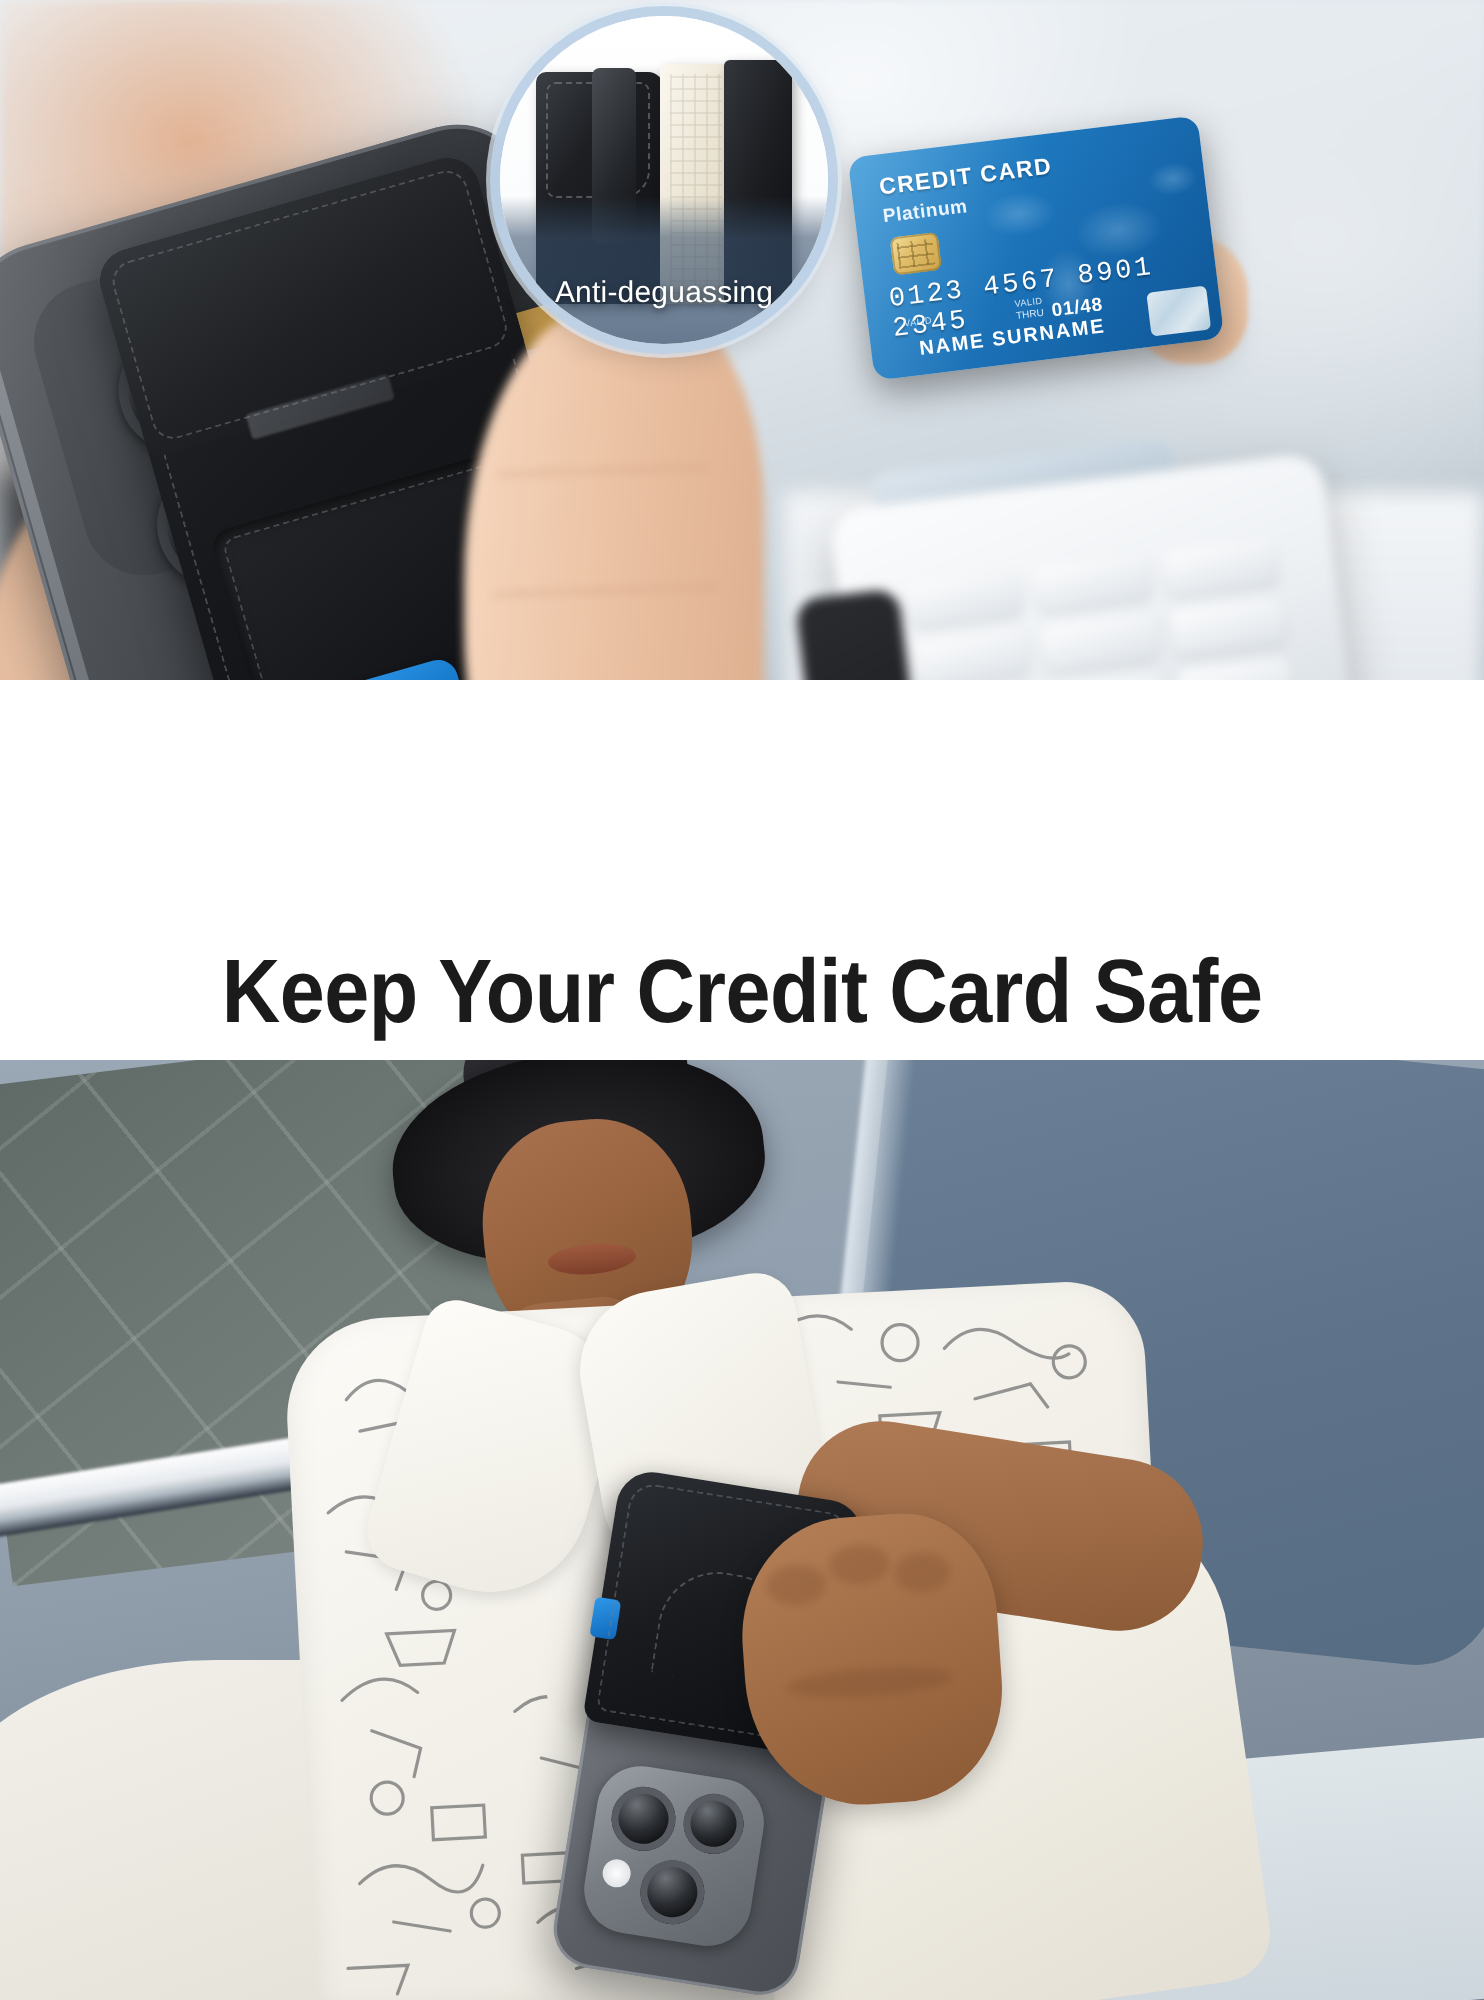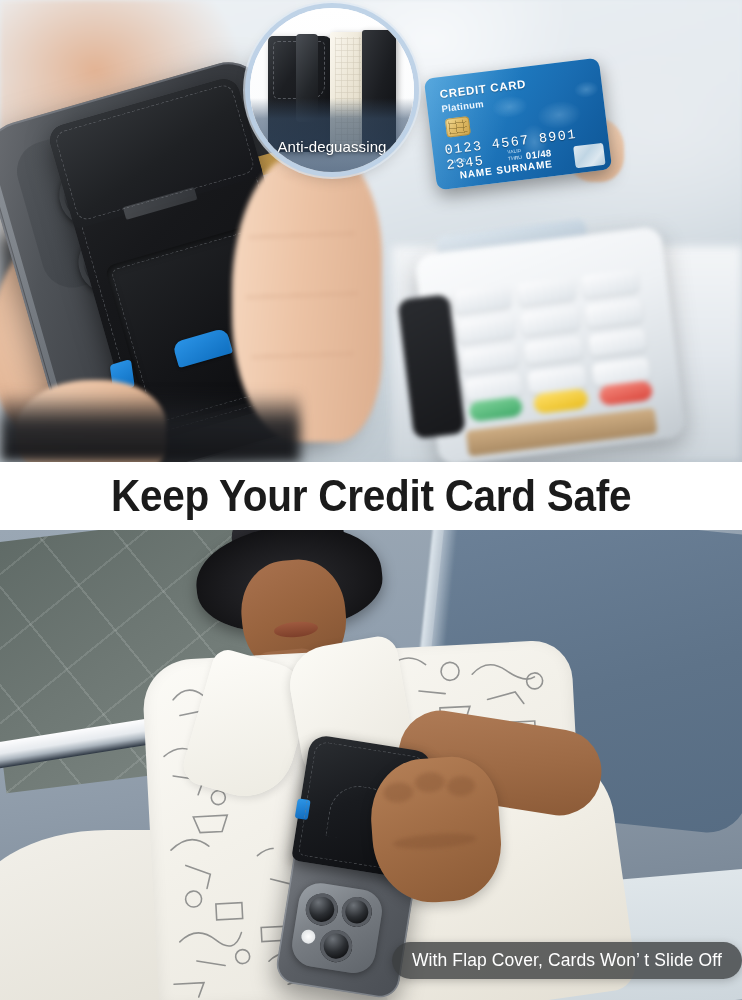--- a/index.html
+++ b/index.html
@@ -1,20 +1,20 @@
 <!DOCTYPE html>
 <html><head>
 <meta charset="utf-8">
 <style>
   html,body{margin:0;padding:0;background:#fff;}
   body{width:742px;height:1000px;font-family:"Liberation Sans",sans-serif;overflow:hidden;}
   .page{position:relative;width:742px;height:1000px;background:#fff;}
 
   
-  .photo-top{position:absolute;left:0;top:0;width:742px;height:462px;overflow:hidden;
+  .photo-top{position:absolute;left:0;top:0;width:742px;height:340px;overflow:hidden;
     background:linear-gradient(170deg,#e9eef2 0%,#dfe6ec 30%,#cfd8de 60%,#b9c3cb 100%);}
   .t-bgblur{position:absolute;inset:0;
     background:
       radial-gradient(ellipse 210px 170px at 95px 70px, rgba(226,176,143,.95) 0%, rgba(226,176,143,0) 70%),
       radial-gradient(ellipse 150px 130px at 30px 170px, rgba(236,199,173,.7) 0%, rgba(236,199,173,0) 72%),
       radial-gradient(ellipse 260px 200px at 660px 120px, rgba(232,236,240,.95) 0%, rgba(232,236,240,0) 72%),
       radial-gradient(ellipse 200px 150px at 430px 40px, rgba(248,250,252,.9) 0%, rgba(248,250,252,0) 72%),
       linear-gradient(165deg,#eef2f5 0%,#e4eaef 40%,#c9d3da 75%,#aeb9c2 100%);
     filter:blur(2px);}
   .t-darkband{position:absolute;left:0;top:392px;width:300px;height:70px;
@@ -456,15 +456,14 @@
     </div>
 
     <div class="b-hand">
       <div class="b-knuckle" style="left:14px;top:22px;width:30px;height:20px;"></div>
       <div class="b-knuckle" style="left:46px;top:14px;width:30px;height:20px;"></div>
       <div class="b-knuckle" style="left:78px;top:20px;width:28px;height:20px;"></div>
       <div class="b-knuckle" style="left:20px;top:76px;width:84px;height:14px;"></div>
     </div>
   </div>
 
-  <div class="b-caption">With Flap Cover, Cards Won’ t Slide Off</div>
 
 </div>
 
 </body></html>

